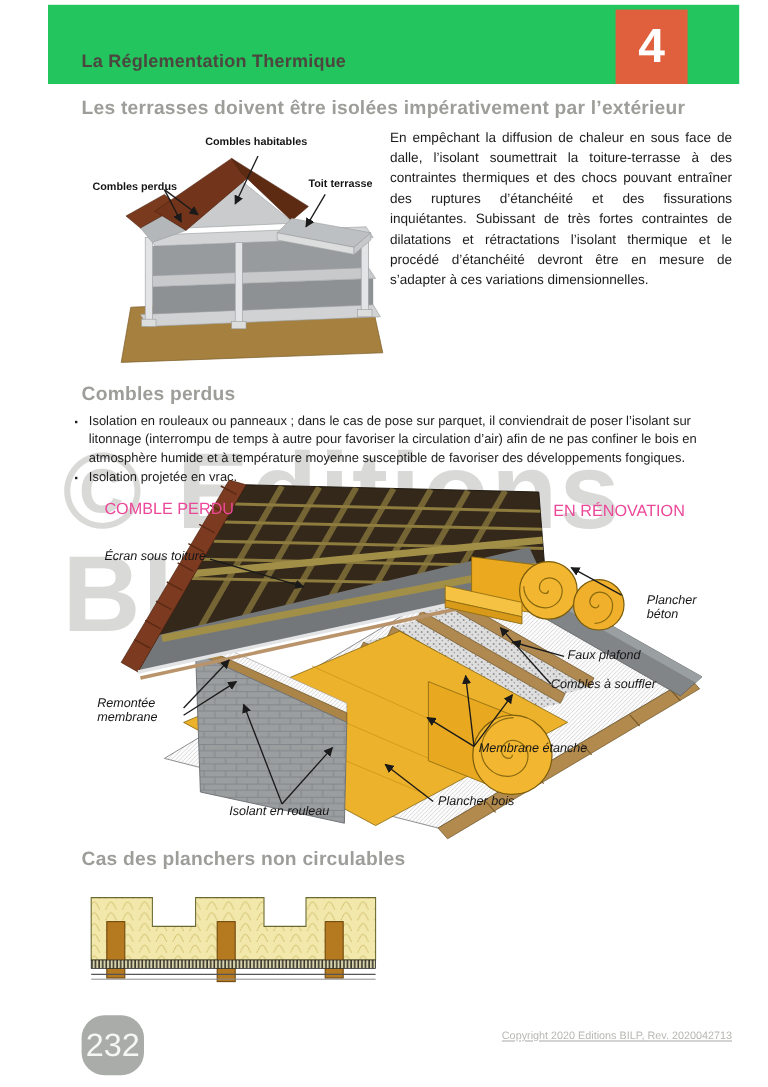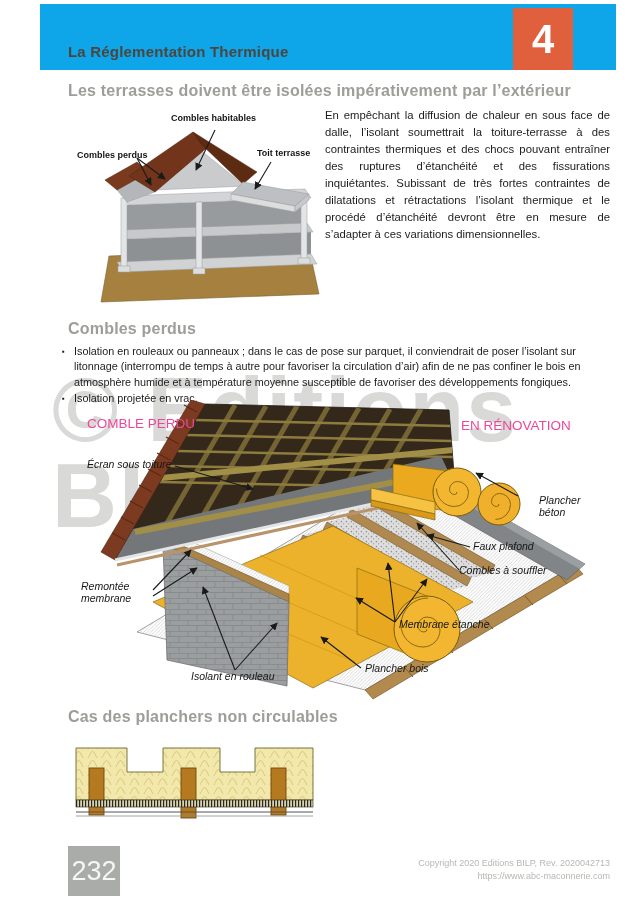--- a/index.html
+++ b/index.html
@@ -1,21 +1,21 @@
 <!DOCTYPE html>
 <html><head>
 <meta charset="utf-8">
 <style>
   html,body{margin:0;padding:0;background:#ffffff;}
   #page{
     position:relative;width:640px;height:906px;background:#ffffff;overflow:hidden;
     font-family:"Liberation Sans","DejaVu Sans",sans-serif;color:#1c1c1c;
   }
   
-  .header-bar{position:absolute;left:40px;top:4px;width:576px;height:66px;background:#0ea5e9;}
+  .header-bar{position:absolute;left:40px;top:4px;width:576px;height:66px;background:#22c55e;}
   .header-title{position:absolute;left:28px;bottom:10px;font-size:15px;font-weight:bold;color:#4c463f;letter-spacing:.2px;}
   .chapter-box{position:absolute;left:513px;top:8px;width:60px;height:62px;background:#e0603d;
     display:flex;align-items:center;justify-content:center;}
   .chapter-num{color:#ffffff;font-size:40px;font-weight:bold;line-height:1;}
   
   .sec-title{position:absolute;left:68px;font-size:16px;font-weight:bold;color:#9d9d99;letter-spacing:.2px;}
   #t1{top:82px;} #t2{top:320px;} #t3{top:708px;text-align:right;}
   
   .para{position:absolute;text-align:justify;font-size:11.3px;line-height:1.5;color:#1c1c1c;}
   #p1{left:325px;top:107px;width:285px;}
@@ -31,23 +31,23 @@
   .fig{position:absolute;z-index:1;}
   #house-fig{left:75px;top:106px;width:250px;height:212px;}
   #combles-fig{left:75px;top:400px;width:525px;height:302px;}
   #floor-fig{left:75px;top:740px;width:240px;height:92px;}
   .fig svg{position:absolute;left:0;top:0;}
   .fig-label{position:absolute;font-size:9px;font-weight:bold;color:#141414;line-height:1.15;}
   .dg-label{position:absolute;font-size:10.5px;color:#161616;line-height:1.15;font-style:italic;}
   .dg-title{position:absolute;font-size:13.5px;font-weight:normal;color:#ec4899;}
   
   .page-box{position:absolute;left:68px;top:846px;width:52px;height:50px;background:#a9aca8;
-    display:flex;align-items:center;justify-content:center;}
+    display:flex;align-items:center;justify-content:center;border-radius:19px;}
   .page-num{color:#f6f6f4;font-size:27px;line-height:1;}
-  .copyright{position:absolute;right:30px;top:857px;text-align:right;font-size:9px;line-height:1.4;color:#b7b7b3;}
+  .copyright{position:absolute;right:30px;top:857px;text-align:right;font-size:9px;line-height:1.4;color:#b7b7b3;text-decoration:underline;}
 </style>
 </head>
 <body>
 
 <div id="page">
 
   <div class="watermark">
     <div>© Editions</div>
     <div>BILP</div>
   </div>
@@ -258,16 +258,15 @@
       <line x1="1" y1="72" x2="238" y2="72" stroke="#555555" stroke-width="1.2"></line>
       <line x1="1" y1="76" x2="238" y2="76" stroke="#888888" stroke-width="0.8"></line>
     </svg>
   </div>
 
   <div class="page-box">
     <span class="page-num">232</span>
   </div>
   <div class="copyright">
     <div>Copyright 2020 Editions BILP, Rev. 2020042713</div>
-    <div>https://www.abc-maconnerie.com</div>
   </div>
 
 </div>
 
 </body></html>

